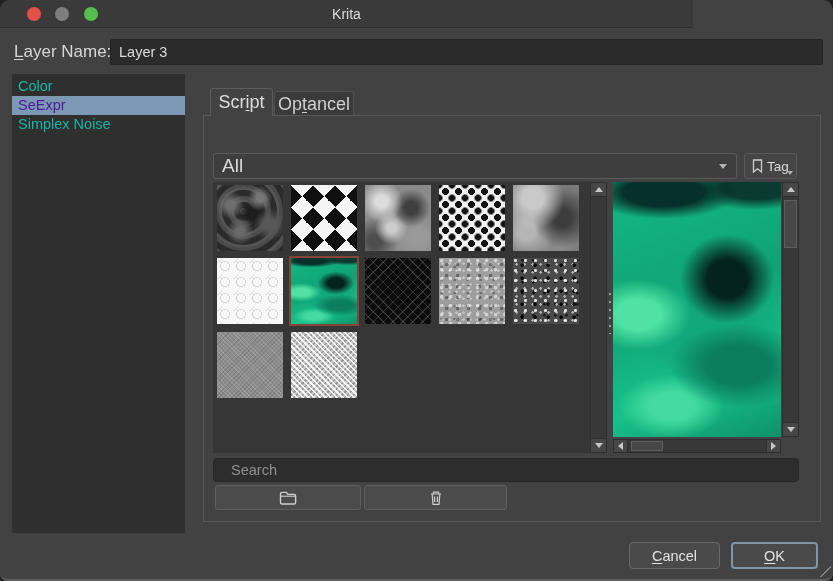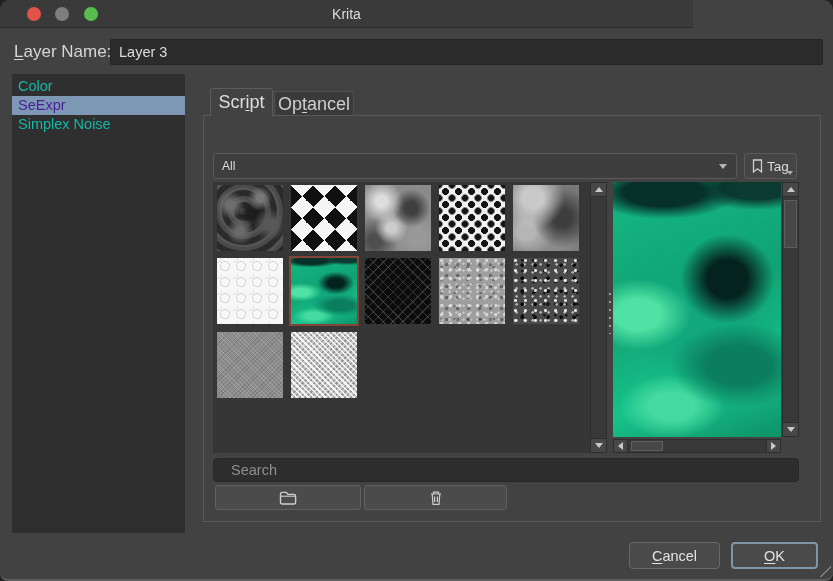--- a/index.html
+++ b/index.html
@@ -31,21 +31,21 @@
   .tab{position:absolute;text-align:center;border-radius:3px 3px 0 0;font-size:18px;}
   .tab-script{left:210px;top:88px;width:63px;height:28px;line-height:27px;background:#424242;
     border:1px solid #5c5c5c;border-bottom:none;z-index:3;color:#dedede;}
   .tab-options{left:274px;top:91px;width:80px;height:24px;line-height:24px;background:#3a3a3a;
     border:1px solid #515151;border-bottom:none;z-index:1;color:#cfcfcf;}
   .tab-frame{position:absolute;left:203px;top:115px;width:618px;height:407px;border:1px solid #585858;z-index:2;pointer-events:none;}
   .pattern-name{position:absolute;left:216px;top:126px;font-size:14.5px;color:#dadada;z-index:4;}
   
   .combo{position:absolute;left:213px;top:153px;width:524px;height:26px;background:#3e3e3e;
     border:1px solid #5a5a5a;border-radius:3px;z-index:4;}
-  .combo-value{position:absolute;left:8px;top:0;line-height:24px;font-size:12px;color:#dcdcdc;}
+  .combo-value{position:absolute;left:8px;top:0;line-height:24px;font-size:19px;color:#dcdcdc;}
   .arrow-down{width:0;height:0;border-left:4.5px solid transparent;border-right:4.5px solid transparent;border-top:5px solid #b5b5b5;}
   .combo .arrow-down{position:absolute;right:9px;top:10px;}
   .tag-btn{position:absolute;left:744px;top:153px;width:53px;height:26px;background:#454545;
     border:1px solid #5a5a5a;border-radius:3px;z-index:4;display:flex;align-items:center;justify-content:center;gap:4px;}
   .tag-btn .lbl{font-size:13.5px;color:#dcdcdc;}
   .tag-mini-arrow{position:absolute;right:3px;bottom:3px;width:0;height:0;
     border-left:3.5px solid transparent;border-right:3.5px solid transparent;border-top:4px solid #aeaeae;}
   
   .grid{position:absolute;left:213px;top:182px;width:377px;height:271px;background:#363636;z-index:4;}
   .thumb{position:absolute;width:66px;height:66px;}

